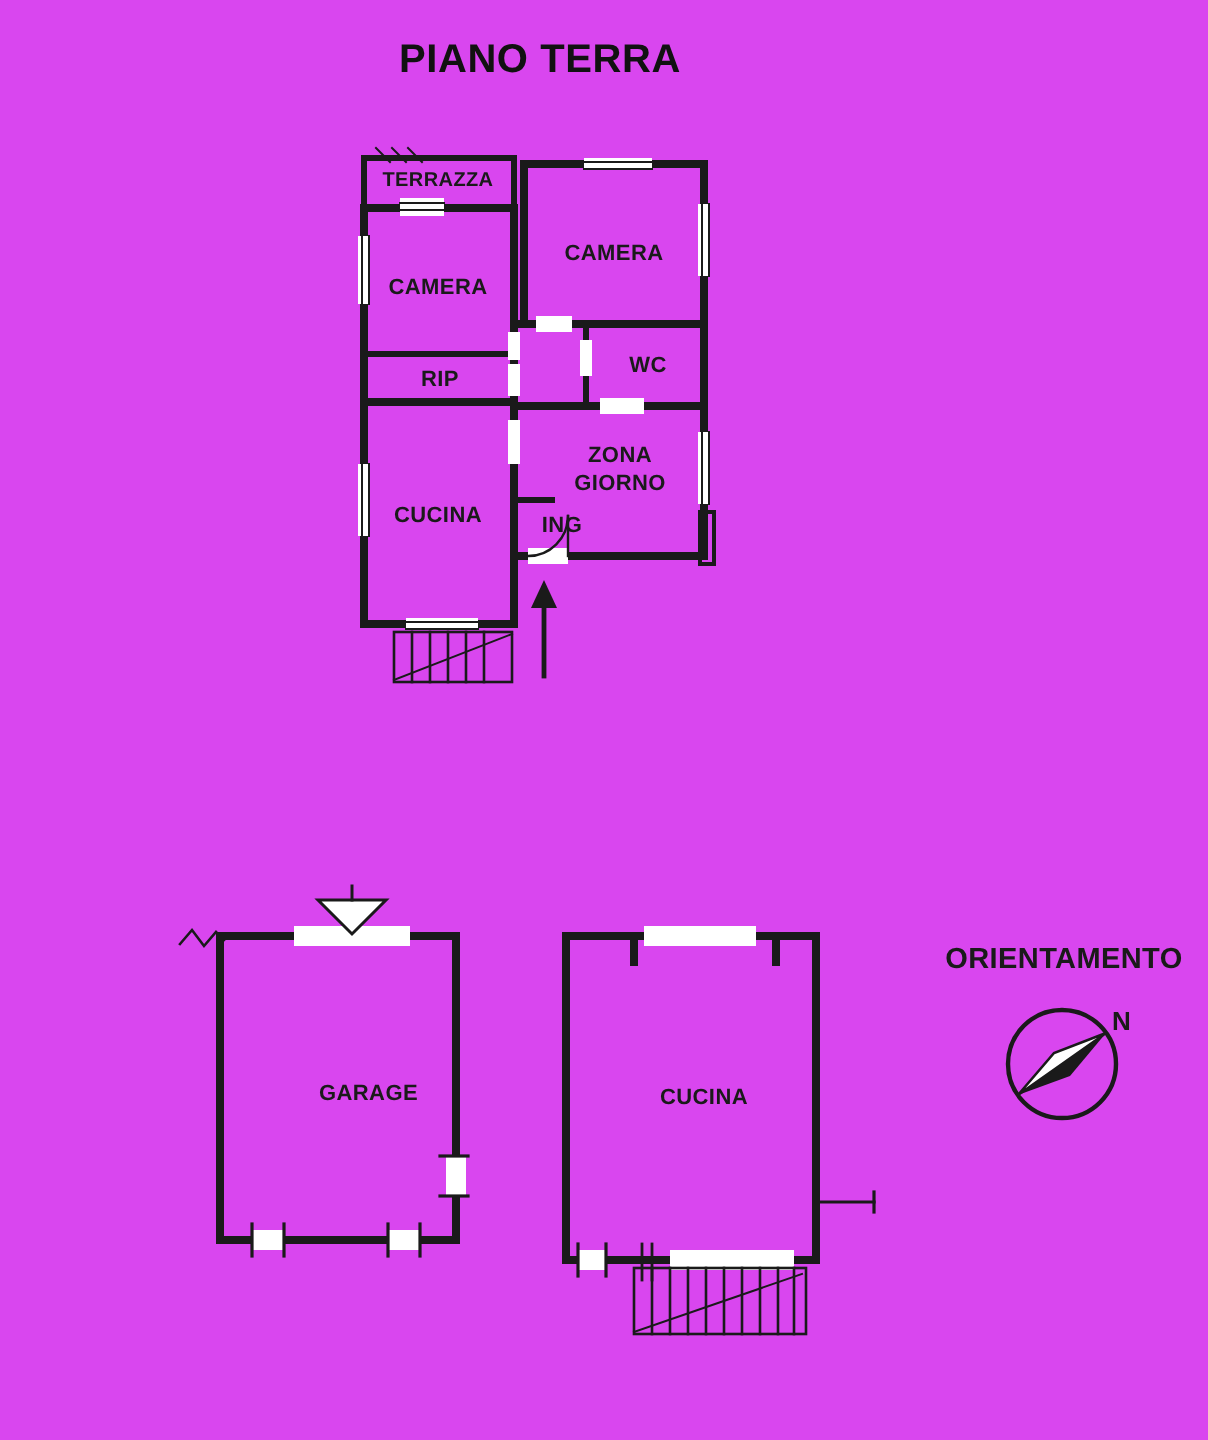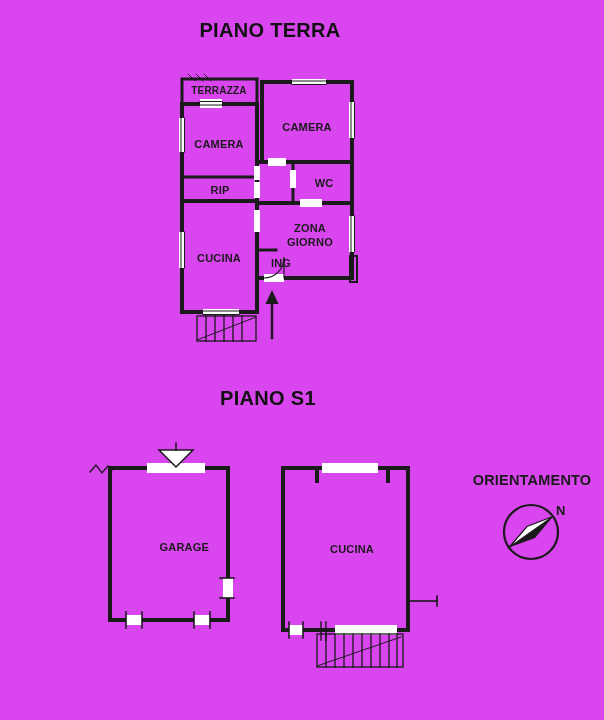--- a/index.html
+++ b/index.html
@@ -164,21 +164,20 @@
 
   <div class="label room" style="left:179px;top:84px;width:80px;font-size:10px;">TERRAZZA</div>
   <div class="label room" style="left:179px;top:137px;width:80px;">CAMERA</div>
   <div class="label room" style="left:267px;top:120px;width:80px;">CAMERA</div>
   <div class="label room" style="left:182px;top:183px;width:76px;">RIP</div>
   <div class="label room" style="left:296px;top:176px;width:56px;">WC</div>
   <div class="label room" style="left:277px;top:221px;width:66px;">ZONA GIORNO</div>
   <div class="label room" style="left:179px;top:251px;width:80px;">CUCINA</div>
   <div class="label room" style="left:262px;top:256px;width:38px;">ING</div>
 
-  <div class="label title" style="left:118px;top:385px;width:300px;">PIANO S1</div>
 
   <div class="label room" style="left:129px;top:540px;width:80px;text-align:right;">GARAGE</div>
   <div class="label room" style="left:312px;top:542px;width:80px;">CUCINA</div>
 
   <div class="label" style="left:458px;top:471px;width:148px;font-size:14.5px;">ORIENTAMENTO</div>
   <div class="label" style="left:556px;top:503px;width:22px;font-size:13px;text-align:left;">N</div>
 
 </div>
 
 </body></html>

